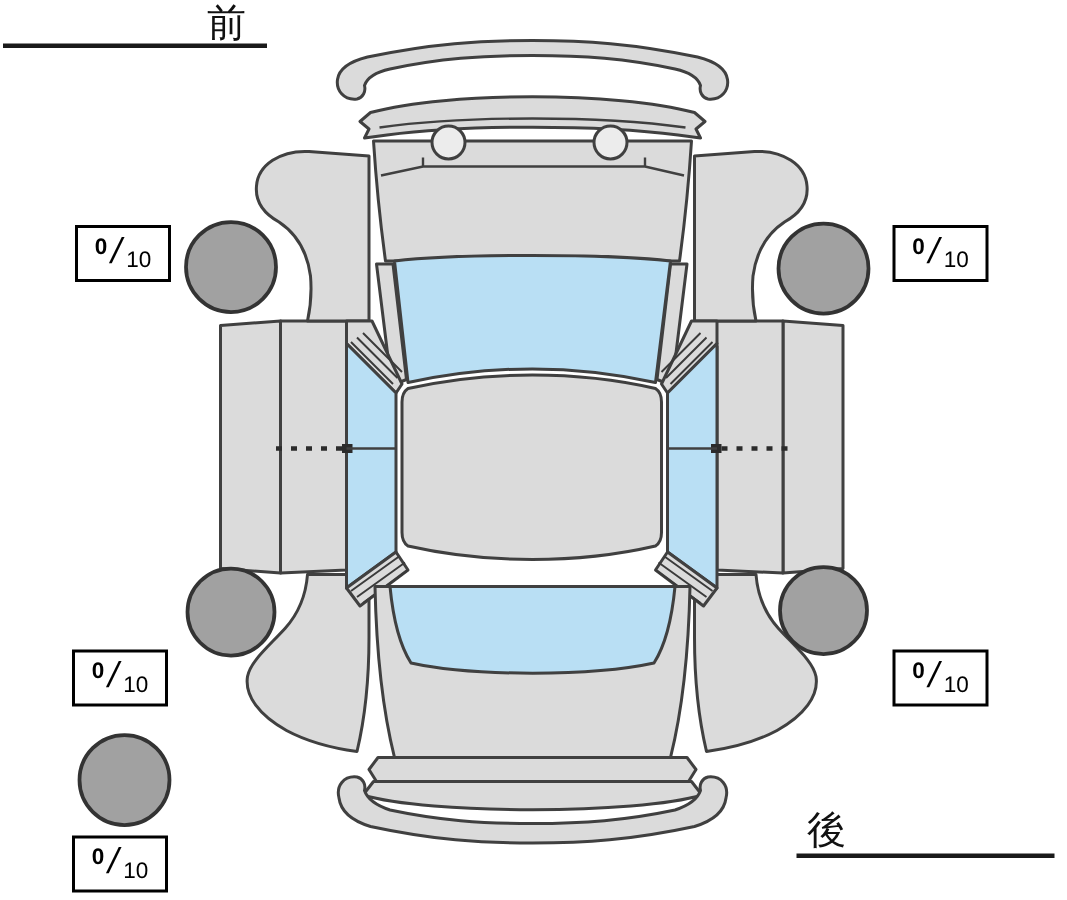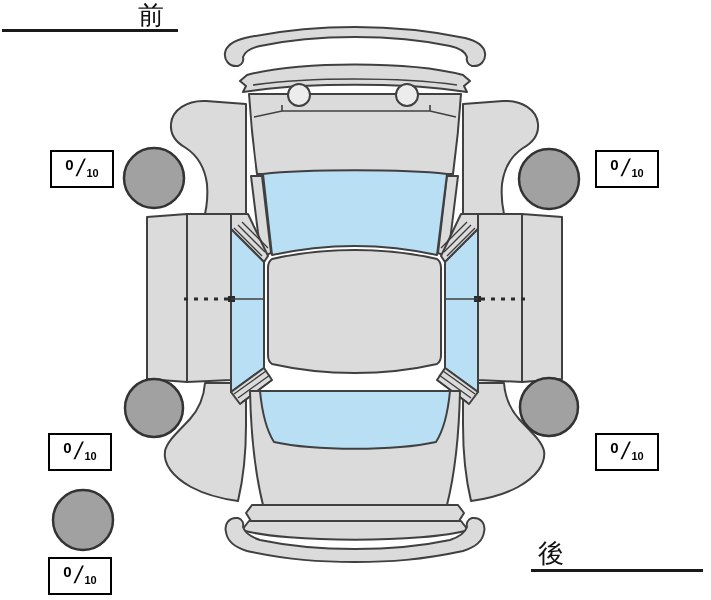--- a/index.html
+++ b/index.html
@@ -25,21 +25,21 @@
   .rule{position:absolute;background:#1A1A1A;}
   #front-underline{left:2px;top:29px;width:176px;height:3px;}
   #rear-underline{left:531px;top:569px;width:172px;height:3px;}
 
   
   .rating-box{position:absolute;width:60px;height:34px;border:2px solid #000000;
               background:#ffffff;display:flex;align-items:center;justify-content:center;
               gap:3px;font-family:"Liberation Sans", sans-serif;color:#000;}
   .rv{font-size:15px;font-weight:700;transform:translateY(-5px);}
   .rsep{font-size:24px;font-weight:500;transform:skewX(-12deg) translateY(-1px);}
-  .rmax{font-size:11px;font-weight:700;transform:translateY(4px);}
+  .rmax{font-size:15px;font-weight:400;transform:translateY(4px);}
   #box-fl{left:50px;top:150px;}
   #box-fr{left:595px;top:150px;}
   #box-rl{left:48px;top:433px;}
   #box-rr{left:595px;top:433px;}
   #box-spare{left:48px;top:557px;}
 </style>
 </head>
 <body>
 
 <div id="stage">

